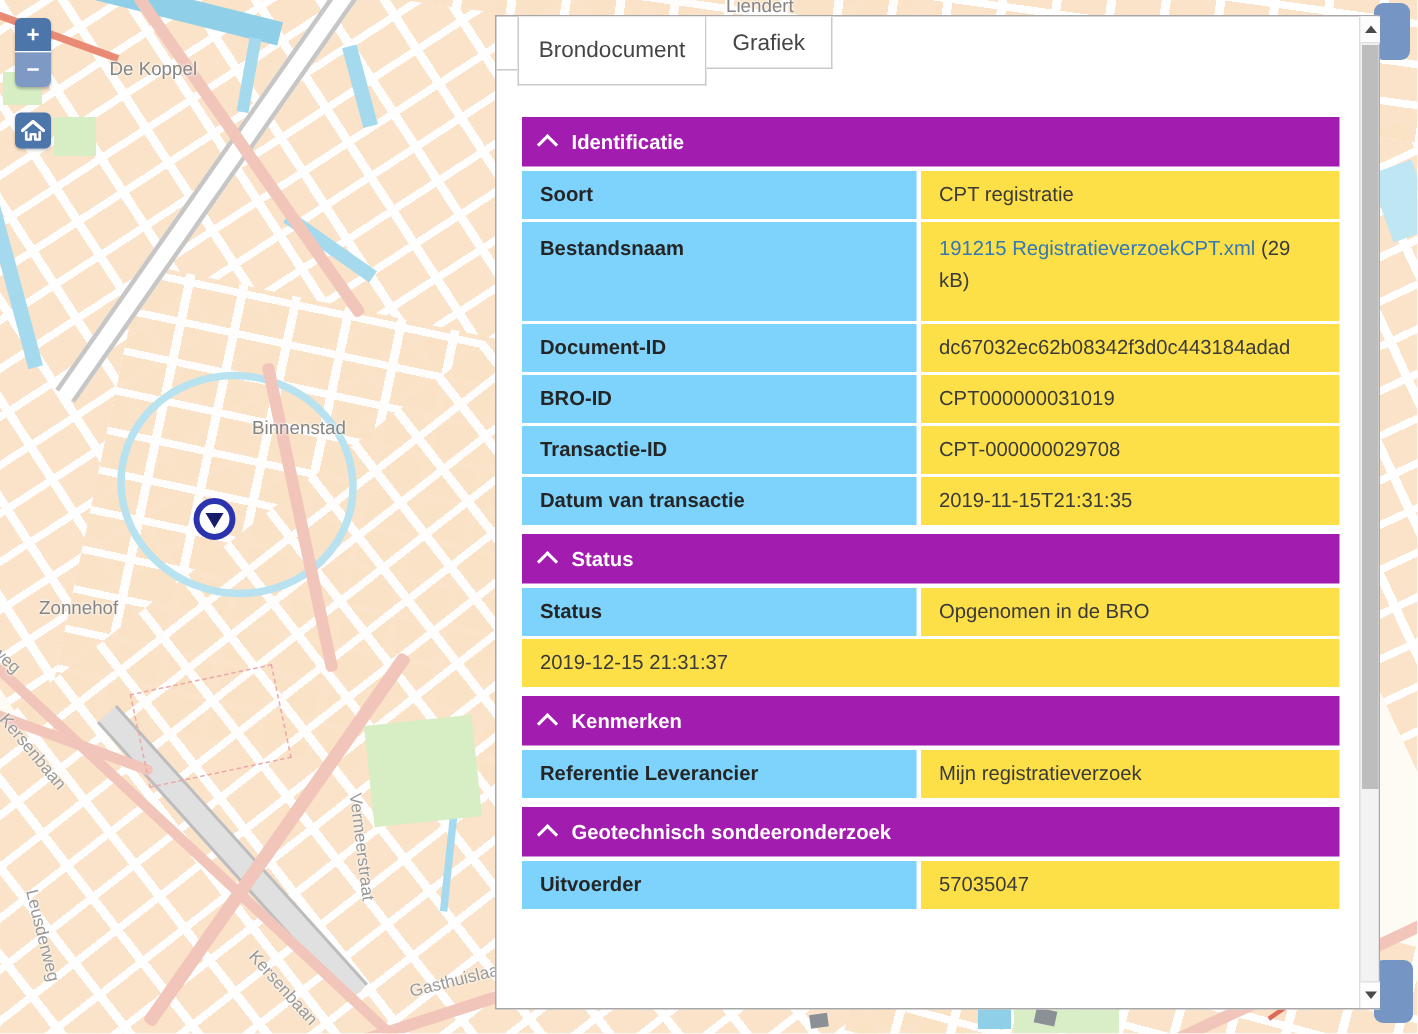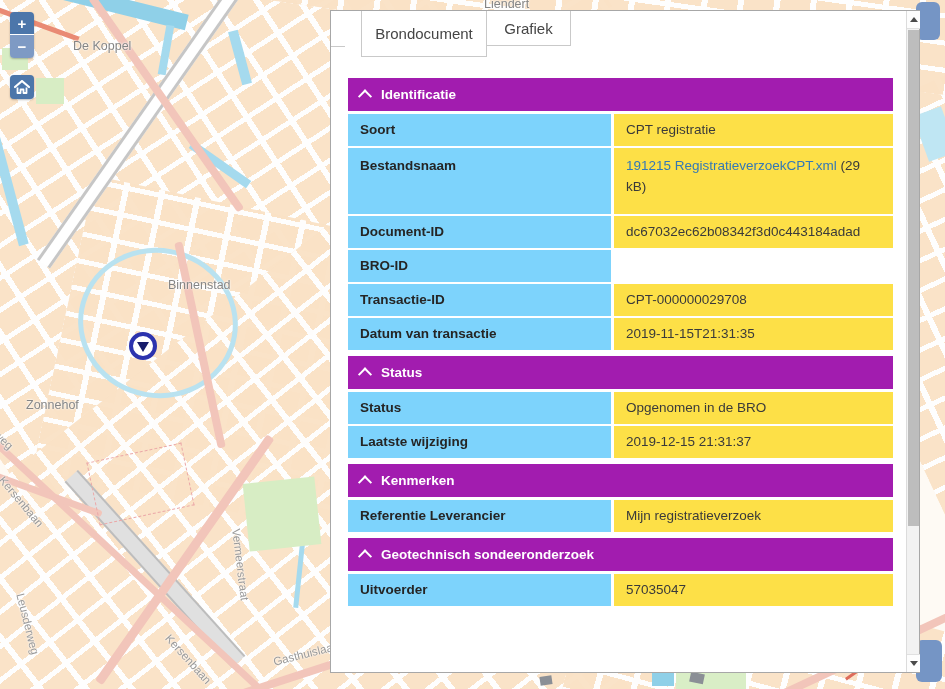--- a/index.html
+++ b/index.html
@@ -43,21 +43,21 @@
            box-shadow:0 1px 2px rgba(0,0,0,.25);cursor:pointer;}
 
   
   .blob{position:absolute;background:#7595c5;border-radius:6px;z-index:5;}
 
   
   .panel{position:absolute;left:330px;top:10px;width:590px;height:663px;background:#fff;
          border:1px solid #a7a7a7;box-sizing:border-box;z-index:10;}
   .tab-stub{position:absolute;left:0;top:0;width:14px;height:35px;border-bottom:1px solid #c9c9c9;}
   .tab{position:absolute;display:flex;align-items:center;justify-content:center;
-       font-size:15px;color:#454545;background:#fff;box-sizing:border-box;cursor:pointer;margin-left:16px;}
+       font-size:15px;color:#454545;background:#fff;box-sizing:border-box;cursor:pointer;}
   .tab-active{left:14px;top:0;width:126px;height:46px;
        border-left:1px solid #c9c9c9;border-right:1px solid #c9c9c9;border-bottom:1px solid #c9c9c9;}
   .tab-inactive{left:140px;top:0;width:84px;height:35px;
        border-right:1px solid #c9c9c9;border-bottom:1px solid #c9c9c9;}
 
   .content{position:absolute;left:17px;top:67px;width:545px;}
   .sect-header{height:33px;background:#a21caf;color:#fff;font-weight:bold;font-size:13.5px;
        display:flex;align-items:center;padding-left:12px;gap:11px;margin-bottom:3px;
        box-sizing:border-box;cursor:pointer;}
   .sect-header + .rows{margin-bottom:6px;}
@@ -179,20 +179,21 @@
       <div class="row tall">
         <div class="lbl">Bestandsnaam</div>
         <div class="val"><a class="filelink">191215 RegistratieverzoekCPT.xml</a><span> (29 kB)</span></div>
       </div>
       <div class="row">
         <div class="lbl">Document-ID</div>
         <div class="val">dc67032ec62b08342f3d0c443184adad</div>
       </div>
       <div class="row">
         <div class="lbl">BRO-ID</div>
+        <div class="val">CPT000000031019</div>
       </div>
       <div class="row">
         <div class="lbl">Transactie-ID</div>
         <div class="val">CPT-000000029708</div>
       </div>
       <div class="row">
         <div class="lbl">Datum van transactie</div>
         <div class="val">2019-11-15T21:31:35</div>
       </div>
     </div>
@@ -200,21 +201,20 @@
     <div class="sect-header">
       <span class="chev"></span>
       <span>Status</span>
     </div>
     <div class="rows">
       <div class="row">
         <div class="lbl">Status</div>
         <div class="val">Opgenomen in de BRO</div>
       </div>
       <div class="row">
-        <div class="lbl">Laatste wijziging</div>
         <div class="val">2019-12-15 21:31:37</div>
       </div>
     </div>
 
     <div class="sect-header">
       <span class="chev"></span>
       <span>Kenmerken</span>
     </div>
     <div class="rows">
       <div class="row">

